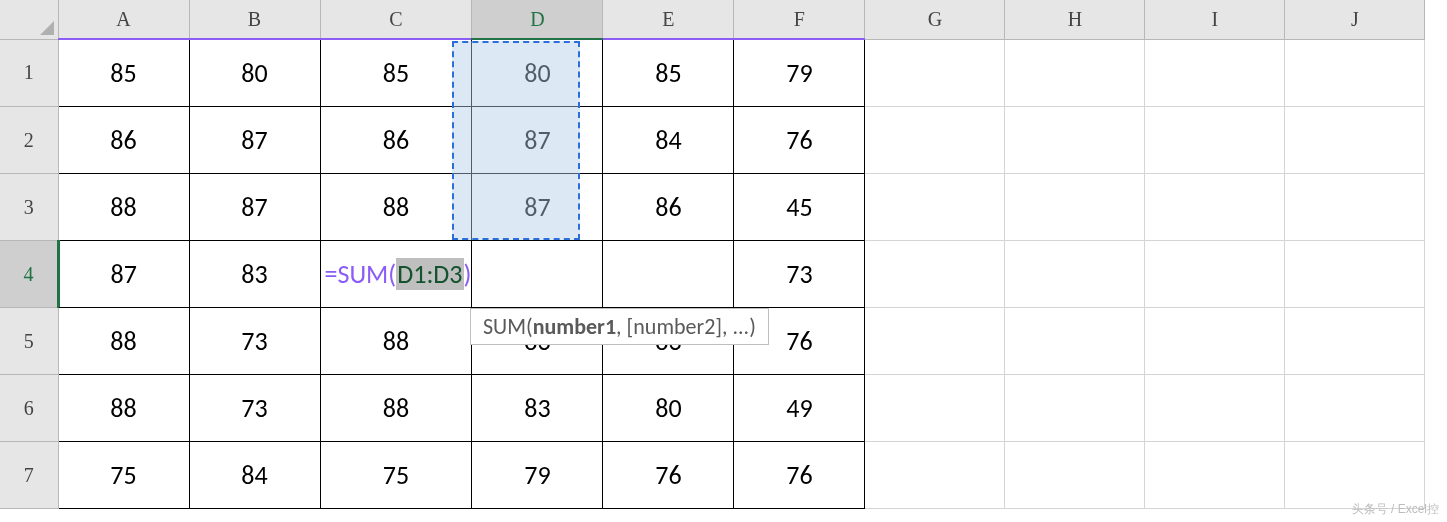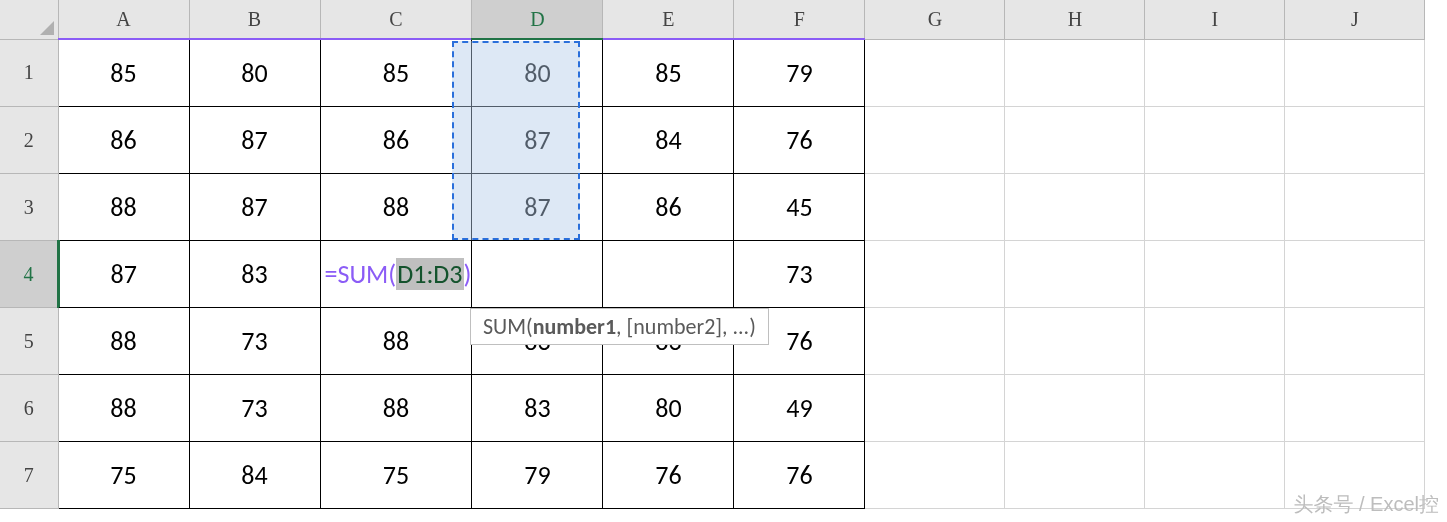--- a/index.html
+++ b/index.html
@@ -121,21 +121,21 @@
     z-index: 20;
     font-family: "Calibri", sans-serif;
     white-space: nowrap;
   }
   .tooltip .arg-bold { font-weight: bold; }
 
   .watermark {
     position: absolute;
     right: 8px;
     bottom: 4px;
-    font-size: 20px;
+    font-size: 12px;
     color: #bdbdbd;
     font-family: "Microsoft YaHei", sans-serif;
     z-index: 30;
   }
 </style>
 </head>
 <body>
 
 <table class="grid" cellspacing="0" cellpadding="0">
   <tbody>

